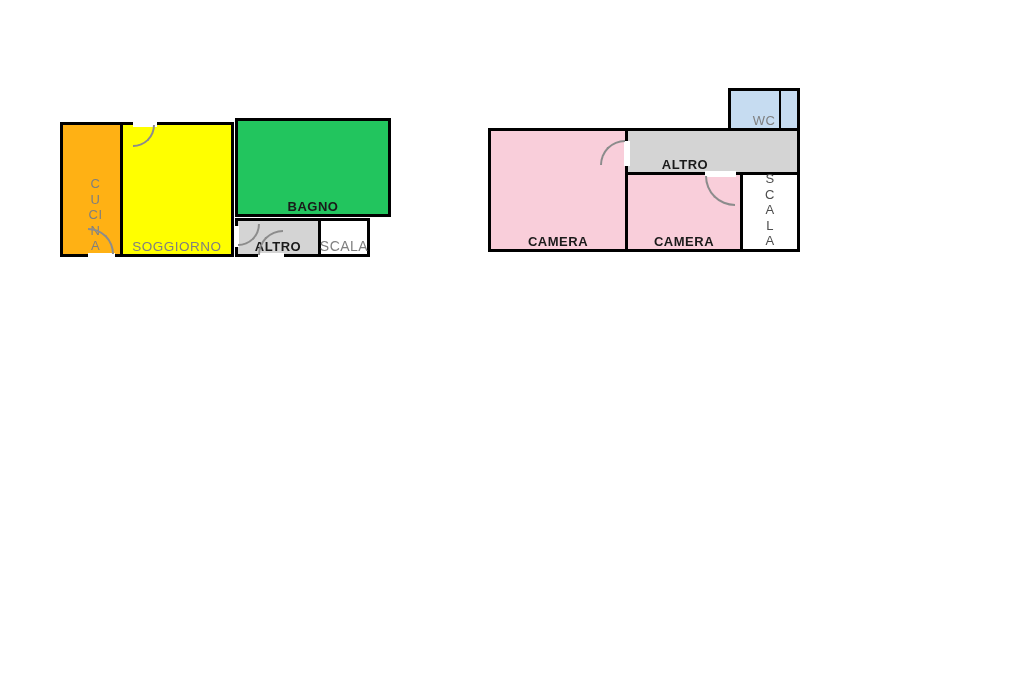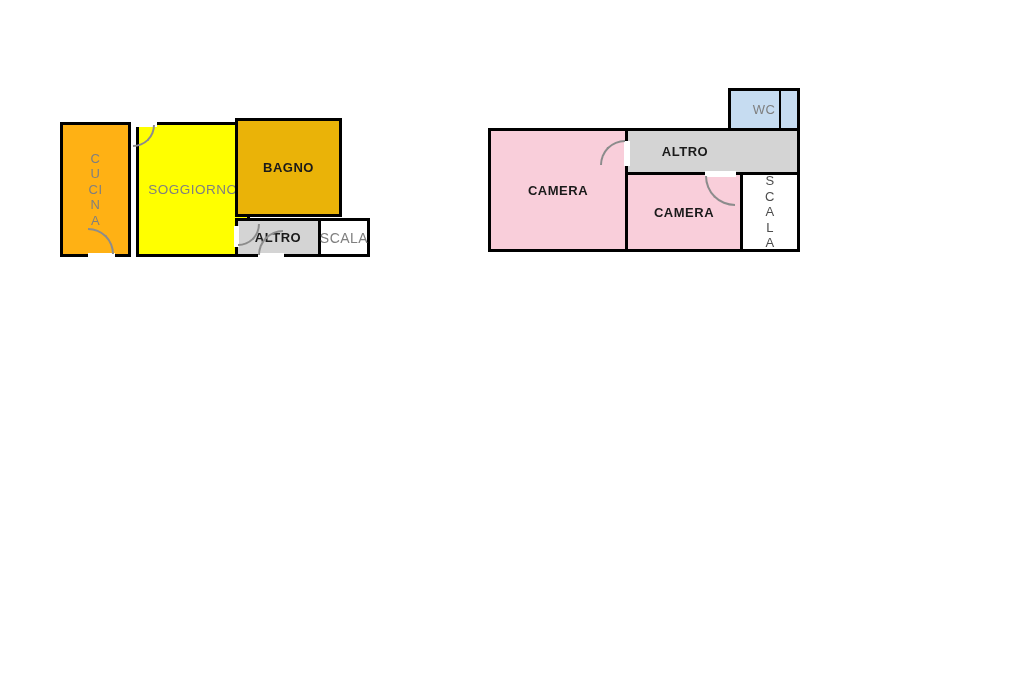--- a/index.html
+++ b/index.html
@@ -13,21 +13,21 @@
     width: 1024px;
     height: 682px;
     background: #ffffff;
     overflow: hidden;
   }
   .room {
     position: absolute;
     border: 3px solid #000000;
     box-sizing: border-box;
     display: flex;
-    align-items: center;
+    align-items: flex-end;
     justify-content: center;
   }
   .label {
     font-size: 13px;
     font-weight: bold;
     color: #1a1a1a;
     letter-spacing: 0.5px;
     white-space: nowrap;
   }
   .label.gray {
@@ -74,25 +74,25 @@
 <body>
 
 <div class="canvas">
 
   <div>
 
     <div class="room" style="left: 60px; top: 122px; width: 71px; height: 135px; background-color: rgb(255, 177, 20);">
       <span class="label gray vertical">CUCINA</span>
     </div>
 
-    <div class="room" style="left: 136px; top: 122px; width: 114px; height: 135px; background-color: rgb(255, 255, 0);">
+    <div class="room" style="left: 120px; top: 122px; width: 114px; height: 135px; background-color: rgb(255, 255, 0);">
       <span class="label gray" style="font-size:13.5px;">SOGGIORNO</span>
     </div>
 
-    <div class="room" style="left: 235px; top: 118px; width: 107px; height: 99px; background-color: #eab308;">
+    <div class="room" style="left: 235px; top: 118px; width: 156px; height: 99px; background-color: #22c55e;">
       <span class="label">BAGNO</span>
     </div>
 
     <div class="room" style="left: 235px; top: 218px; width: 86px; height: 39px; background-color: rgb(212, 212, 212);">
       <span class="label">ALTRO</span>
     </div>
 
     <div class="room" style="left: 318px; top: 218px; width: 52px; height: 39px; background-color: rgb(255, 255, 255);">
       <span class="label gray">SCALA</span>
     </div>

